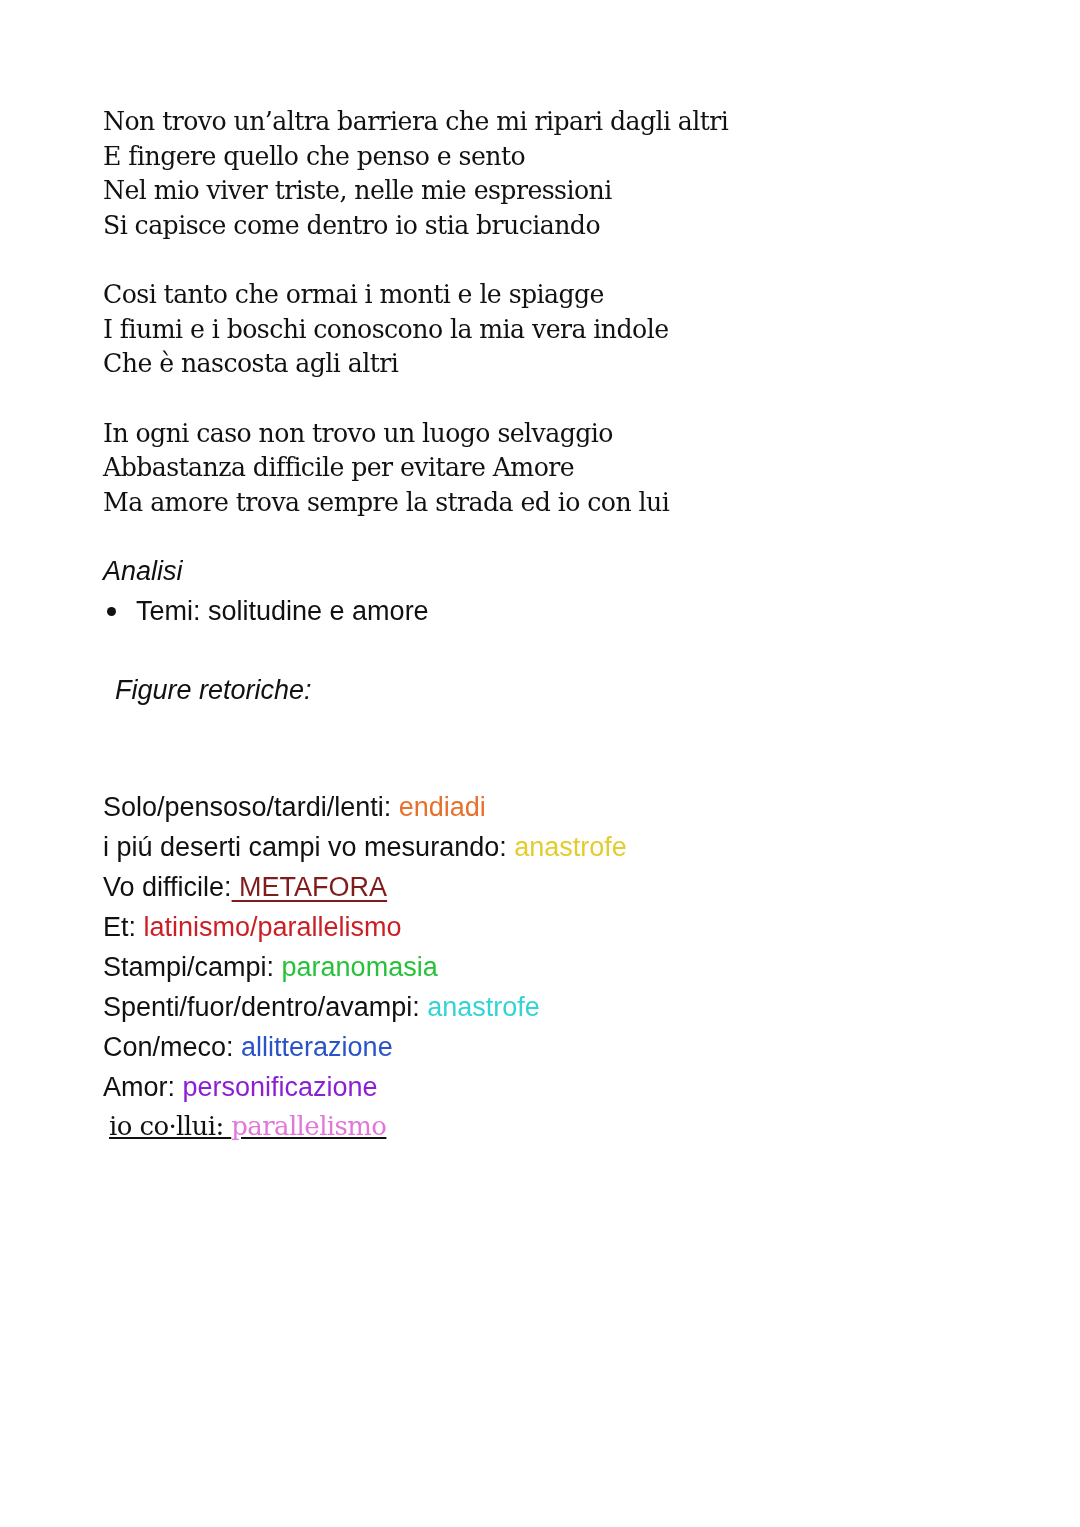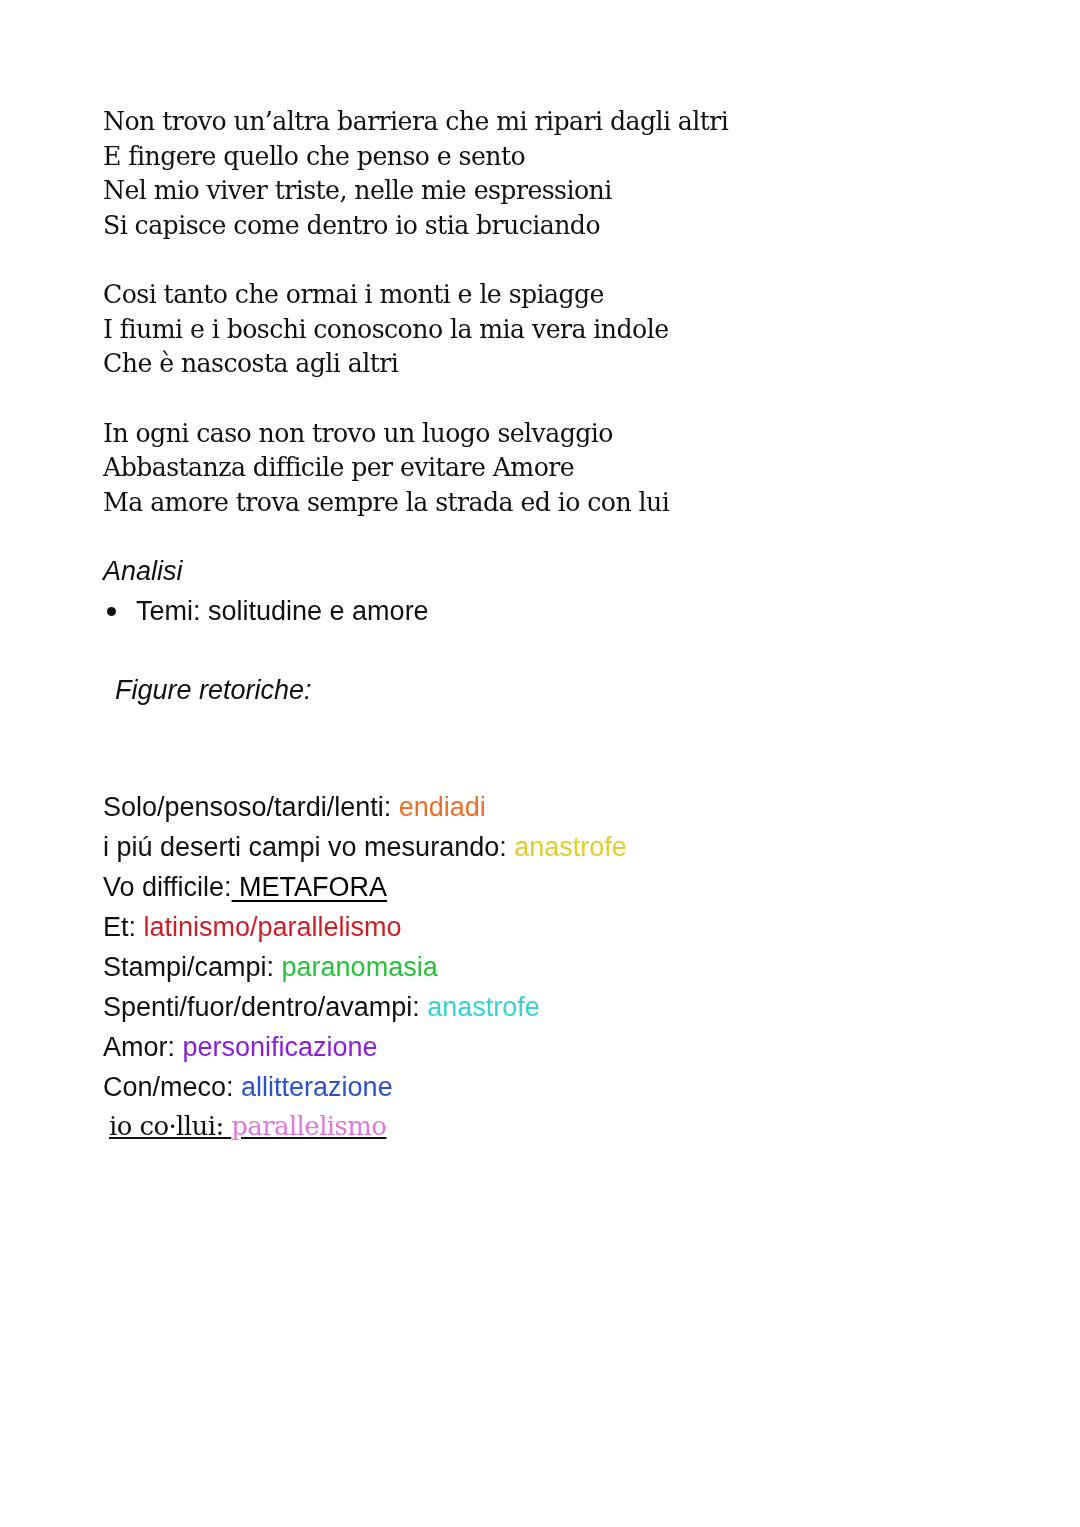--- a/index.html
+++ b/index.html
@@ -134,35 +134,35 @@
   <div class="sans figures-heading">Figure retoriche:</div>
 
   <div class="figures-list">
     <div class="sans fig-row">
       <span>Solo/pensoso/tardi/lenti: </span><span style="color:#e8702a">endiadi</span>
     </div>
     <div class="sans fig-row">
       <span>i piú deserti campi vo mesurando: </span><span style="color:#e3cc2e">anastrofe</span>
     </div>
     <div class="sans fig-row">
-      <span>Vo difficile:</span><span class="underline" style="color:#000000"> METAFORA</span>
+      <span>Vo difficile:</span><span class="underline" style="color:#7f1d1d"> METAFORA</span>
     </div>
     <div class="sans fig-row">
       <span>Et: </span><span style="color:#cc1f25">latinismo/parallelismo</span>
     </div>
     <div class="sans fig-row">
       <span>Stampi/campi: </span><span style="color:#27c23a">paranomasia</span>
     </div>
     <div class="sans fig-row">
       <span>Spenti/fuor/dentro/avampi: </span><span style="color:#35d3d3">anastrofe</span>
     </div>
     <div class="sans fig-row">
-      <span>Amor: </span><span style="color:#8a1fd6">personificazione</span>
+      <span>Con/meco: </span><span style="color:#2a52c9">allitterazione</span>
     </div>
     <div class="sans fig-row">
-      <span>Con/meco: </span><span style="color:#2a52c9">allitterazione</span>
+      <span>Amor: </span><span style="color:#8a1fd6">personificazione</span>
     </div>
     <div class="fig-row serif-row">
       <span>io co·llui: </span><span style="color:#e077d9">parallelismo</span>
     </div>
   </div>
 
 </div>
 
 </body></html>

